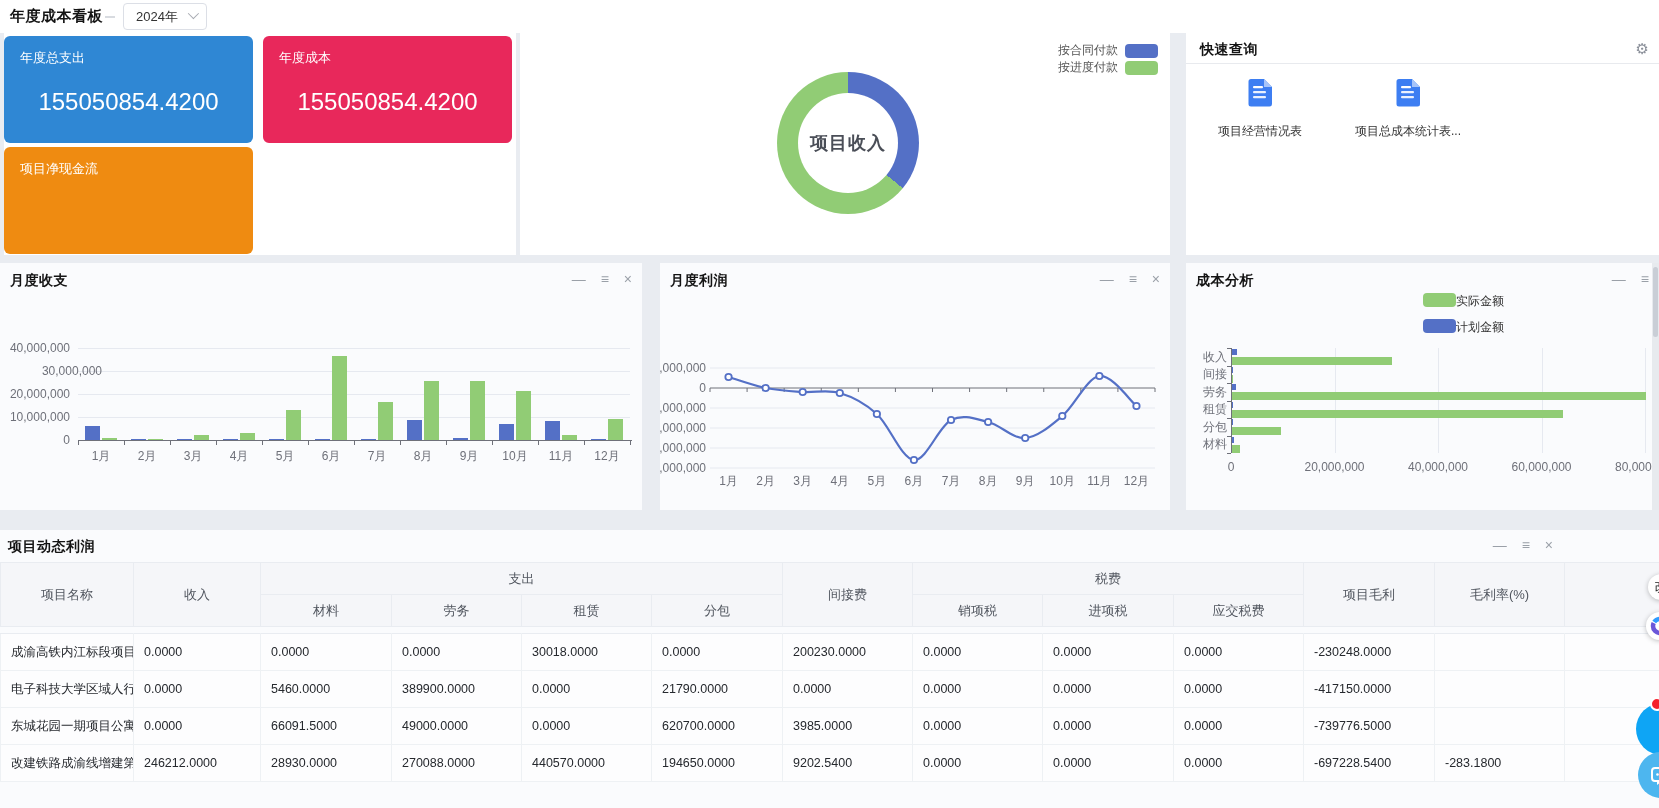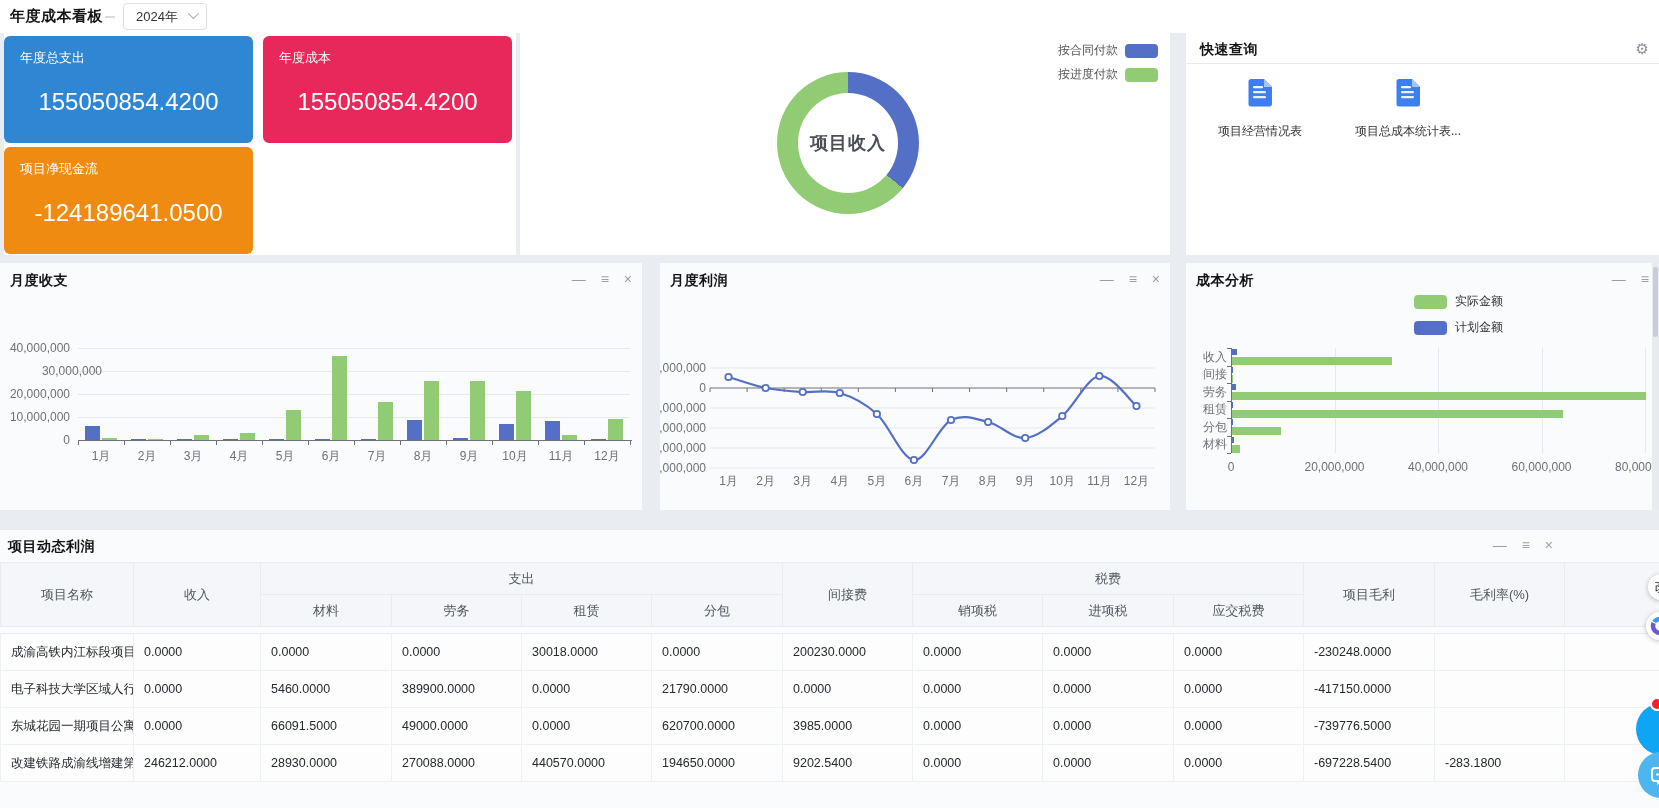--- a/index.html
+++ b/index.html
@@ -24,21 +24,21 @@
 
   
   #kpiPanel { left:4px; top:33px; width:512px; height:222px; background:#fff; }
   .kpi-grid { display:grid; grid-template-columns:249px 249px; grid-auto-rows:107px; gap:4px 10px; padding-top:3px; }
   .kpi-card { border-radius:6px; color:#fff; position:relative; }
   .kpi-label { position:absolute; left:16px; top:13px; font-size:13px; }
   .kpi-value { position:absolute; left:0; right:0; top:52px; text-align:center; font-size:24px; }
 
   
   #donutPanel { left:520px; top:33px; width:650px; height:222px; background:#fff; }
-  .donut-legend { position:absolute; right:12px; top:9px; display:flex; flex-direction:column; gap:7px; align-items:center; }
+  .donut-legend { position:absolute; right:12px; top:9px; display:flex; flex-direction:column; align-items:center; }
   .dl-item { display:flex; align-items:center; gap:7px; cursor:pointer; }
   .dl-item span { font-size:12px; color:#555; }
   .chip { width:33px; height:14px; border-radius:4px; }
   .donut { position:absolute; left:257px; top:39px; width:142px; height:142px; border-radius:50%; }
   .hole { position:absolute; left:21px; top:21px; width:100px; height:100px; border-radius:50%; background:#fff;
           display:flex; align-items:center; justify-content:center; }
   .hole span { font-size:18px; font-weight:bold; color:#4a4e57; letter-spacing:1px; }
 
   
   #quickPanel { left:1186px; top:33px; width:473px; height:222px; background:#fff; }
@@ -56,21 +56,21 @@
   .cbody { position:absolute; inset:0; }
   .grid-h { position:absolute; height:1px; background:#e6e9f0; }
   .grid-v { position:absolute; width:1px; background:#e6e9f0; }
   .axis-h { position:absolute; height:1px; background:#6E7079; }
   .axis-v { position:absolute; width:1px; background:#6E7079; }
   .tick { position:absolute; width:1px; height:4px; background:#6E7079; }
   .htick { position:absolute; width:4px; height:1px; background:#6E7079; }
   .axlabel { position:absolute; font-size:12px; color:#6E7079; white-space:nowrap; }
   .bar { position:absolute; }
   .hl-legend { position:absolute; display:flex; flex-direction:column; gap:9px; }
-  .hl-item { display:flex; align-items:center; gap:8px; cursor:pointer; }
+  .hl-item { display:flex; align-items:flex-start; cursor:pointer;margin-left:9px; }
   .hl-item span { font-size:12px; color:#333; }
 
   
   #tablePanel { left:0; top:530px; width:1659px; height:278px; background:#fafbfd; }
   .tb-head { position:absolute; left:0; right:0; top:0; height:32px; padding:8px 106px 0 8px; display:flex; justify-content:space-between; }
   #tableWrap { position:absolute; left:0; right:0; top:32px; }
   table { border-collapse:collapse; table-layout:fixed; width:1659px; }
   th { background:#f5f6f9; border:1px solid #e9ecf1; font-size:13px; font-weight:normal; color:#51565f; text-align:center; }
   thead tr:first-child th { height:32px; }
   thead tr:last-child th { height:32px; }
@@ -111,21 +111,20 @@
         <div class="kpi-card" style="background: rgb(47, 135, 212);">
           <div class="kpi-label">年度总支出</div>
           <div class="kpi-value">155050854.4200</div>
         </div>
         <div class="kpi-card" style="background: rgb(232, 40, 91);">
           <div class="kpi-label">年度成本</div>
           <div class="kpi-value">155050854.4200</div>
         </div>
         <div class="kpi-card" style="background: rgb(239, 139, 17);">
           <div class="kpi-label">项目净现金流</div>
-          <div class="kpi-value">-124189641.0500</div>
         </div>
       </div>
   </section>
 
   <section class="panel" id="donutPanel">
     <div class="donut-legend" id="donutLegend">
         <div class="dl-item">
           <span>按合同付款</span>
           <i class="chip" style="background: rgb(84, 112, 198);"></i>
         </div>

